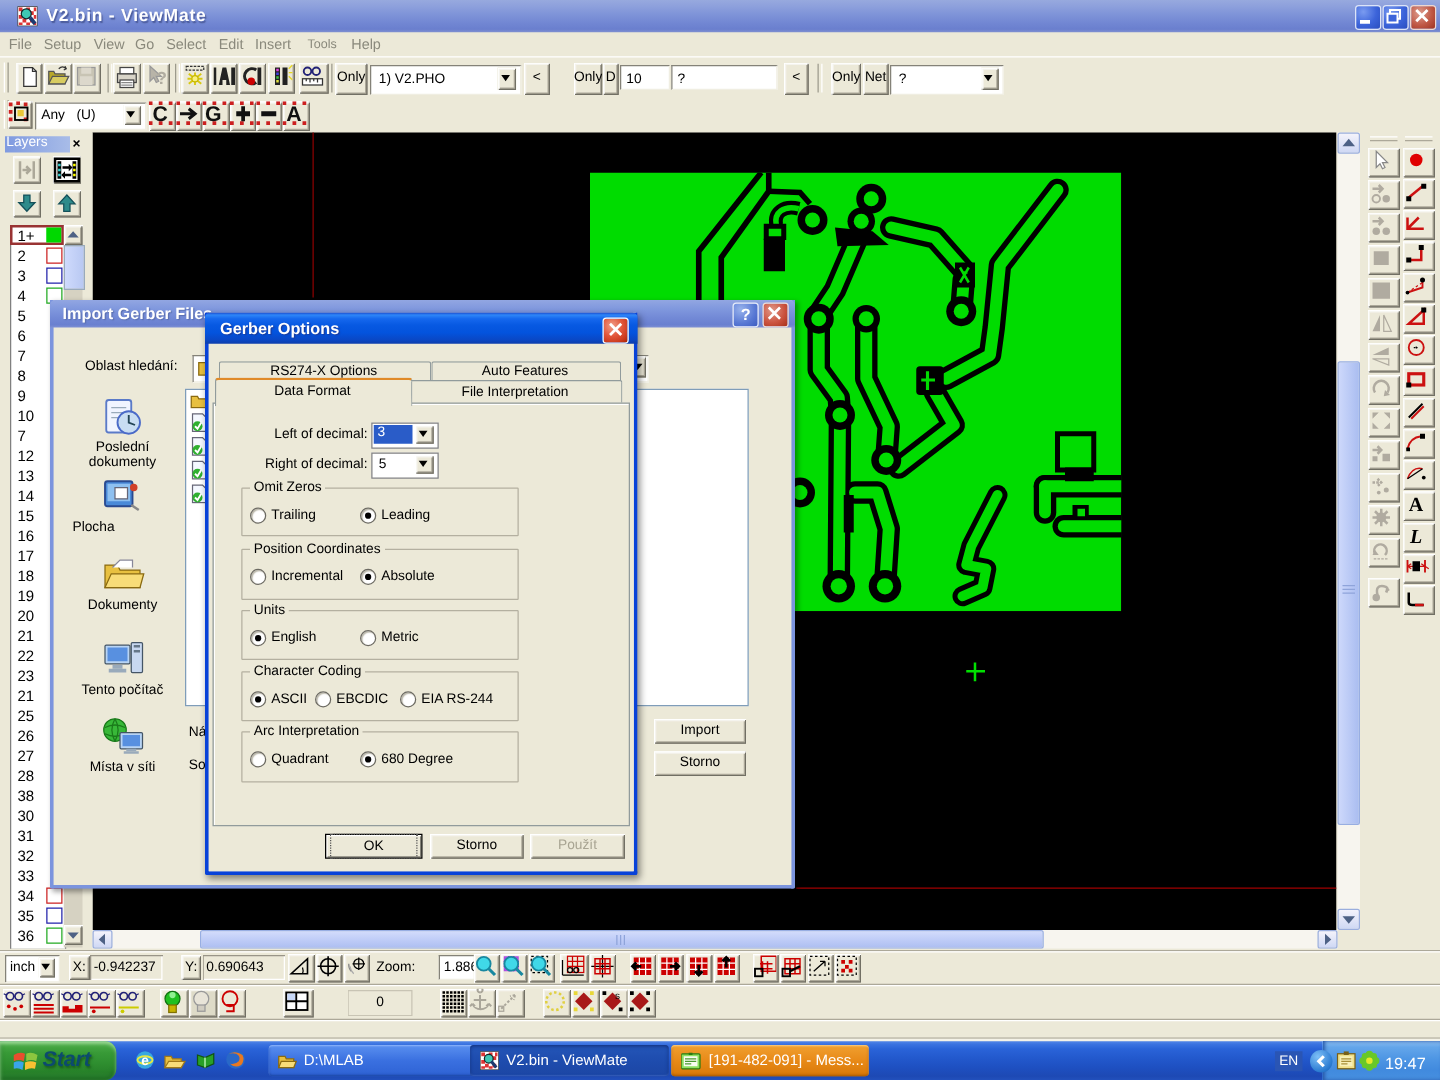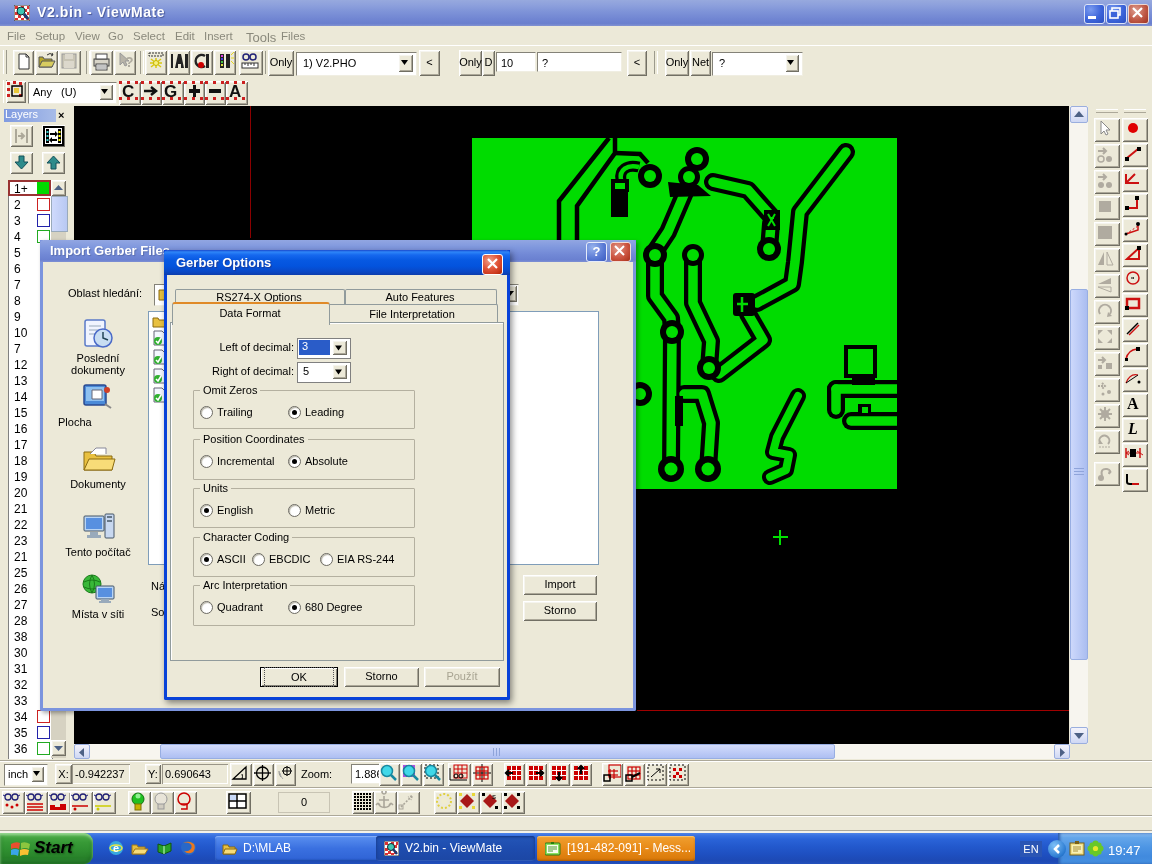--- a/index.html
+++ b/index.html
@@ -53,22 +53,22 @@
       </svg></div>
 
 <div class="abs" style="left:0;top:26px;width:1152px;height:19px;background:#ece9d8;"></div>
 <div class="abs gtxt" style="left:7px;top:30px;font-size:11.5px;">File</div>
 <div class="abs gtxt" style="left:35px;top:30px;font-size:11.5px;">Setup</div>
 <div class="abs gtxt" style="left:75px;top:30px;font-size:11.5px;">View</div>
 <div class="abs gtxt" style="left:108px;top:30px;font-size:11.5px;">Go</div>
 <div class="abs gtxt" style="left:133px;top:30px;font-size:11.5px;">Select</div>
 <div class="abs gtxt" style="left:175px;top:30px;font-size:11.5px;">Edit</div>
 <div class="abs gtxt" style="left:204px;top:30px;font-size:11.5px;">Insert</div>
-<div class="abs gtxt" style="left:246px;top:30px;font-size:13px;">Tools</div>
-<div class="abs gtxt" style="left:281px;top:30px;font-size:11.5px;">Files</div>
+<div class="abs gtxt" style="left:246px;top:30px;font-size:10px;">Tools</div>
+<div class="abs gtxt" style="left:281px;top:30px;font-size:11.5px;">Help</div>
 
 <div class="abs" style="left:0;top:45px;width:1152px;height:33px;background:#ece9d8;border-top:1px solid #fff;"></div>
 <div id="tb1">
       <div class="abs" style="left:86px;top:51px;width:2px;height:23px;border-left:1px solid #9c9a8c;border-right:1px solid #fff;"></div>
       <div class="abs" style="left:140px;top:51px;width:2px;height:23px;border-left:1px solid #9c9a8c;border-right:1px solid #fff;"></div>
       <div class="abs" style="left:265px;top:51px;width:2px;height:23px;border-left:1px solid #9c9a8c;border-right:1px solid #fff;"></div>
       <div class="abs" style="left:654px;top:51px;width:2px;height:23px;border-left:1px solid #9c9a8c;border-right:1px solid #fff;"></div>
       <div class="abs" style="left:3px;top:50px;width:2px;height:24px;border-left:1px solid #fff;border-right:1px solid #9c9a8c;"></div>
 <div class="btn abs" style="left:13px;top:50px;width:21px;height:25px;"><svg width="19" height="23">
           <path d="M6,4 L13,4 L16,7 L16,19 L6,19 Z" fill="#fff" stroke="#333"></path>
@@ -1069,21 +1069,21 @@
 
 <div id="taskbar">
       <div class="abs" style="left:0;top:833px;width:1152px;height:31px;background:linear-gradient(180deg,#5085e8 0%,#3a72e0 8%,#2a63d8 20%,#2258cc 45%,#1e4fc0 70%,#1d49b4 90%,#2250bc 100%);"></div>
 <div class="abs" style="left:0;top:833px;width:93px;height:31px;background:linear-gradient(180deg,#6cbf66 0%,#48a845 10%,#389a37 30%,#2f8f30 55%,#28822a 80%,#32903a 100%);border-radius:0 9px 9px 0;box-shadow:inset 0 2px 3px #9ad894, inset 0 -3px 4px #1d6a20;"></div>
 <div class="abs" style="left:9px;top:838px;"><svg width="24" height="22">
 <path d="M2,6 Q7,3 11,5 L10,11 Q6,9 2,11 Z" fill="#e84e2e"></path>
 <path d="M12,5 Q16,3 21,6 L20,11 Q16,9 12,11 Z" fill="#8cc63f"></path>
 <path d="M2,12 Q6,10 10,12 L9,18 Q6,16 2,17 Z" fill="#3aa5e8"></path>
 <path d="M11,12 Q15,10 20,12 L19,17 Q15,16 11,18 Z" fill="#f8c032"></path>
         </svg></div>
-<div class="abs" style="left:34px;top:838px;font-size:17px;font-weight:bold;font-style:italic;color:#000000;text-shadow:1px 1px 2px #1a5a1a;">Start</div>
+<div class="abs" style="left:34px;top:838px;font-size:17px;font-weight:bold;font-style:italic;color:#0c4a6e;text-shadow:1px 1px 2px #1a5a1a;">Start</div>
 <div class="abs" style="left:108px;top:840px;"><svg width="17" height="17">
           <circle cx="8" cy="8" r="7" fill="#38a8e0"></circle>
           <path d="M2,8 a6,3 0 0 0 12,0 a6,3 0 0 0 -12,0" fill="none" stroke="#e8e840" stroke-width="1.5"></path>
           <text x="5" y="12" font-size="11" fill="#fff" font-weight="bold">e</text>
         </svg></div>
 <div class="abs" style="left:131px;top:841px;"><svg width="18" height="15">
           <path d="M1,13 L1,4 L6,4 L7,6 L14,6 L14,13 Z" fill="#e8c040" stroke="#a07818"></path>
           <path d="M1,13 L4,8 L17,8 L14,13 Z" fill="#f8dc78" stroke="#a07818"></path>
         </svg></div>
 <div class="abs" style="left:156px;top:840px;"><svg width="17" height="16">

